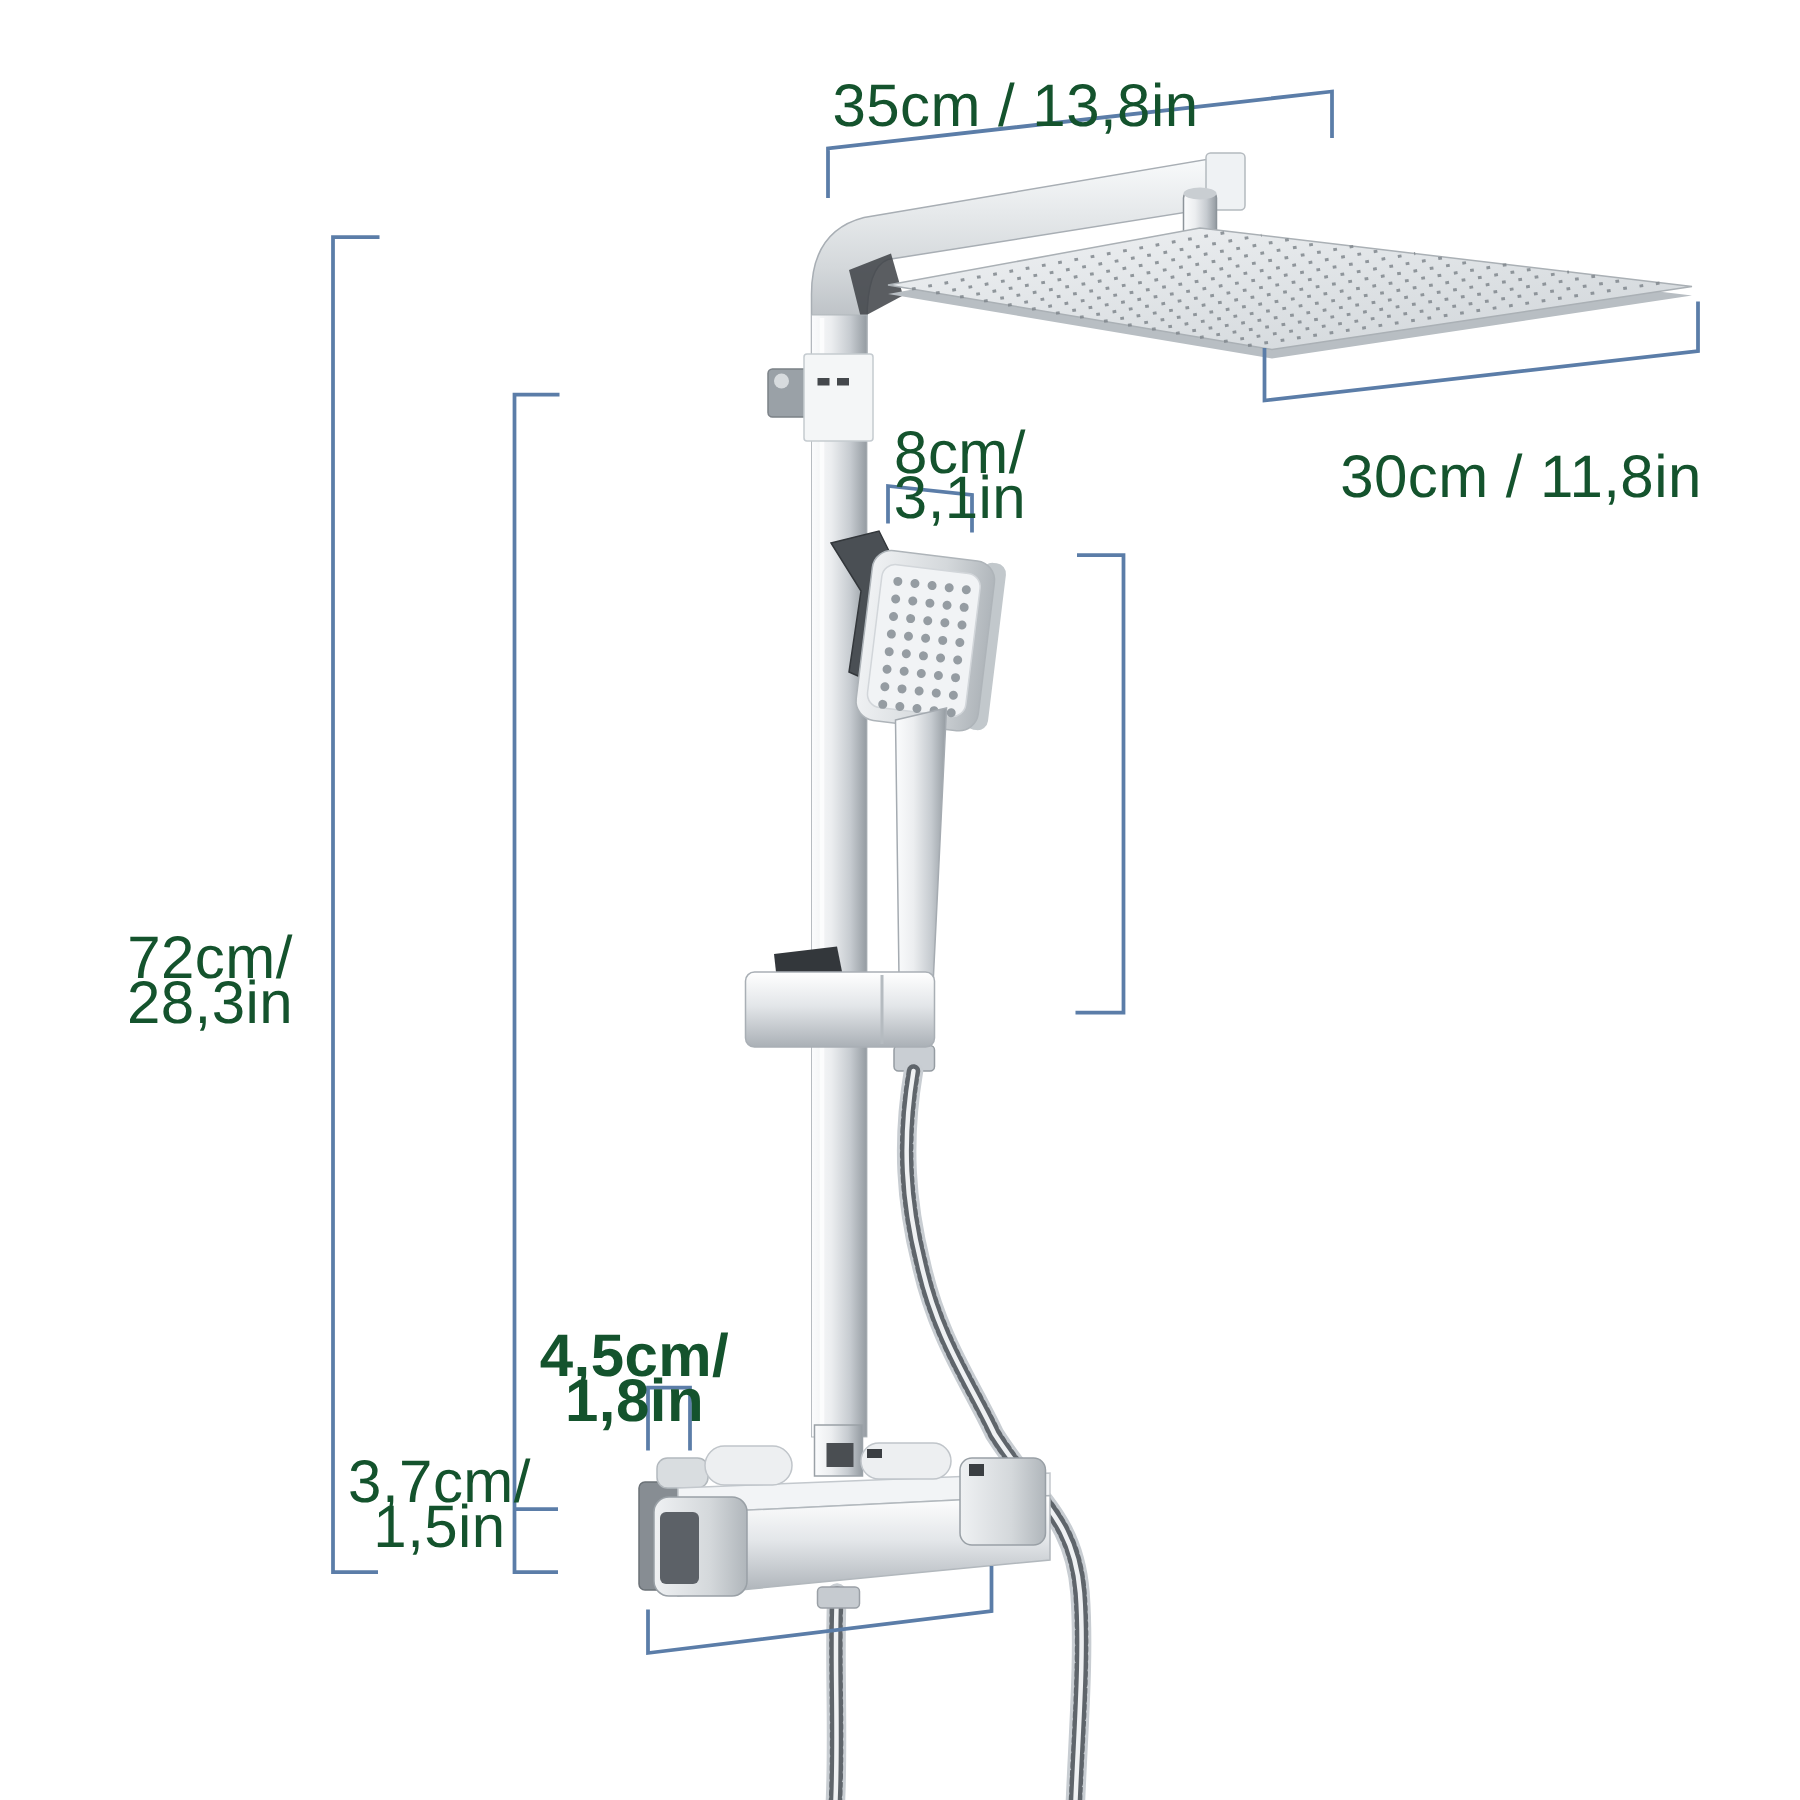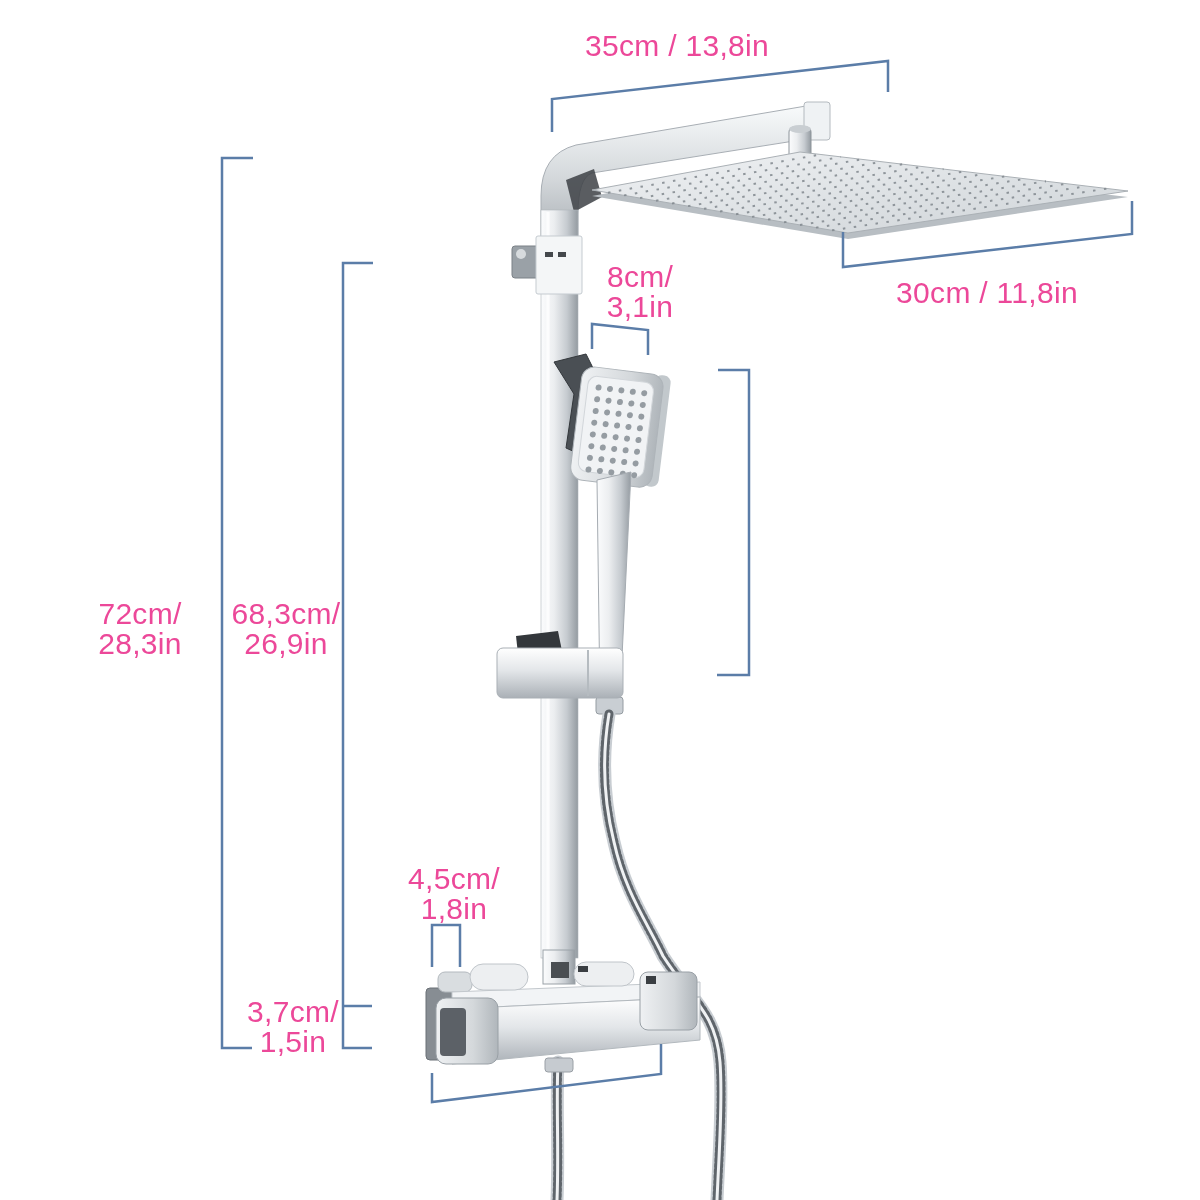--- a/index.html
+++ b/index.html
@@ -2,22 +2,22 @@
 <html><head>
 <meta charset="utf-8">
 <style>
   html,body{margin:0;padding:0;background:#ffffff;}
   .stage{
     position:relative;width:1200px;height:1200px;background:#ffffff;
     font-family:"Liberation Sans", sans-serif;overflow:hidden;
   }
   .stage svg{position:absolute;left:0;top:0;}
   .dim-label{
-    position:absolute;color:#ec4899;font-size:30px;line-height:30px;
-    text-align:center;letter-spacing:0.3px;white-space:nowrap;
+    position:absolute;color:#14532d;font-size:40px;line-height:30px;
+    text-align:center;letter-spacing:0.3px;white-space:nowrap;margin-top:25px;
   }
   .dim-label .ln{display:block;}
 </style>
 </head>
 <body>
 
 <div class="stage">
 
   <svg width="1200" height="1200" viewBox="0 0 1200 1200">
     <defs>
@@ -188,41 +188,37 @@
       <path d="M 253,158 L 222,158 L 222,1048 L 252,1048"></path>
       <path d="M 373,263 L 343,263 L 343,1048 L 372,1048"></path>
       <path d="M 343,1006 L 372,1006"></path>
       <path d="M 432,967 L 432,925 L 460,925 L 460,967"></path>
       <path d="M 432,1073 L 432,1102 L 661,1074 L 661,1044"></path>
     </g>
   </svg>
 
   <div class="dim-label" style="left:537px;top:31px;width:280px;">35cm / 13,8in</div>
 
-  <div class="dim-label" style="left:847px;top:278px;width:280px;">30cm / 11,8in</div>
+  <div class="dim-label" style="left:874px;top:278px;width:280px;">30cm / 11,8in</div>
 
   <div class="dim-label" style="left:580px;top:262px;width:120px;">
     <span class="ln">8cm/</span>
     <span class="ln">3,1in</span>
   </div>
 
 
   <div class="dim-label" style="left:60px;top:599px;width:160px;">
     <span class="ln">72cm/</span>
     <span class="ln">28,3in</span>
   </div>
 
-  <div class="dim-label" style="left:206px;top:599px;width:160px;">
-    <span class="ln">68,3cm/</span>
-    <span class="ln">26,9in</span>
-  </div>
-
-  <div class="dim-label" style="left:384px;top:864px;width:140px;">
+
+  <div class="dim-label" style="left:353px;top:864px;width:140px;font-weight:bold;">
     <span class="ln">4,5cm/</span>
     <span class="ln">1,8in</span>
   </div>
 
-  <div class="dim-label" style="left:223px;top:997px;width:140px;">
+  <div class="dim-label" style="left:223px;top:948px;width:140px;">
     <span class="ln">3,7cm/</span>
     <span class="ln">1,5in</span>
   </div>
 
 </div>
 
 </body></html>

